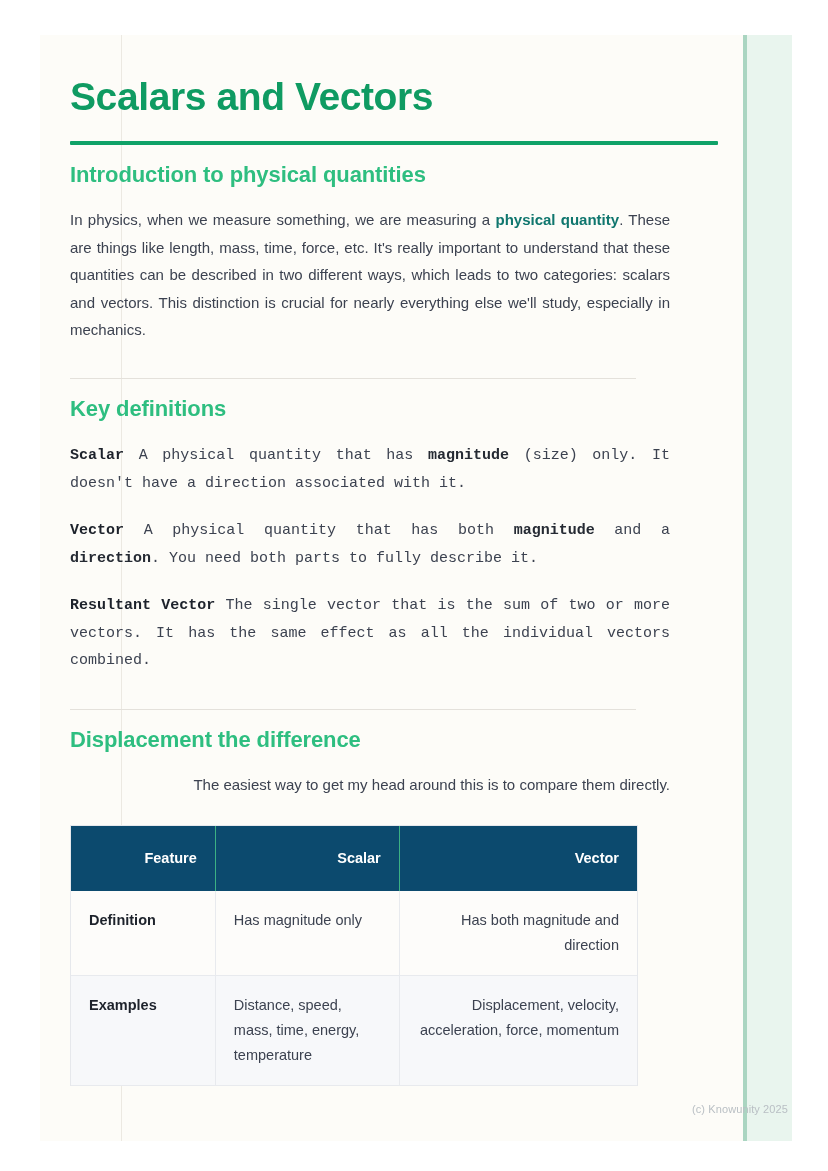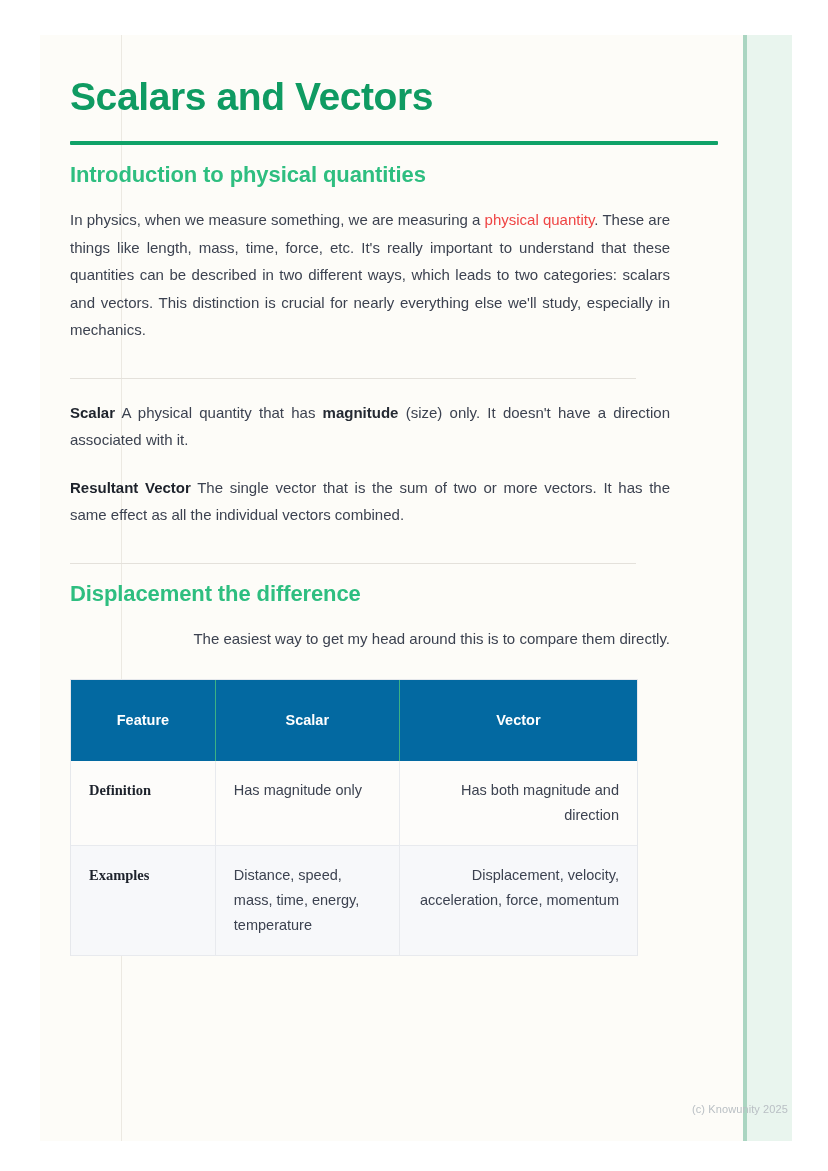--- a/index.html
+++ b/index.html
@@ -104,32 +104,33 @@
     font-size: 15px;
     line-height: 27.5px;
     color: #3c4250;
     text-align: justify;
     text-justify: inter-word;
   }
   .body-text.left {
     text-align: right;
   }
   .body-text b, .body-text strong {
-    font-weight: 400;
-    color: #ef4444;
+    font-weight: 700;
+    color: #0f766e;
   }
 
   .defn {
     margin: 0;
     padding-top: 20px;
     font-size: 15px;
     line-height: 27.5px;
     color: #3c4250;
     text-align: justify;
     text-justify: inter-word;
+    font-family: Liberation Mono, monospace;
   }
   .defn .term {
     font-weight: 700;
     color: #1d222b;
   }
   .defn .em {
     font-weight: 700;
     color: #252a33;
   }
 
@@ -147,45 +148,44 @@
     border: 1px solid #e6e8ec;
     border-bottom: none;
     background: #ffffff;
   }
   table.cmp {
     width: 100%;
     border-collapse: collapse;
     table-layout: fixed;
   }
   table.cmp th {
-    background: #0369a1;
+    background: #0c4a6e;
     color: #ffffff;
     font-size: 14.5px;
     font-weight: 700;
-    text-align: center;
-    padding: 31px 18px;
+    text-align: right;
+    padding: 23px 18px;
     border-right: 1px solid #3cb183;
     line-height: 1.3;
   }
   table.cmp th:last-child { border-right: none; }
 
   table.cmp td {
     font-size: 14.5px;
     line-height: 25px;
     color: #3c4250;
     padding: 17px 18px;
     vertical-align: top;
     border-right: 1px solid #e8eaee;
     border-bottom: 1px solid #e8eaee;
   }
   table.cmp td:last-child { border-right: none; text-align: right; }
   table.cmp td.rowhead {
     font-weight: 700;
     color: #1d222b;
-    font-family: Liberation Serif, serif;
   }
   table.cmp tbody tr:nth-child(odd) td { background: #fdfcfa; }
   table.cmp tbody tr:nth-child(even) td { background: #f7f8fa; }
 
   col.c1 { width: 25.5%; }
   col.c2 { width: 32.5%; }
   col.c3 { width: 42%; }
 
   
   .watermark {
@@ -214,23 +214,25 @@
 
       <h1 class="doc-title">Scalars and Vectors</h1>
       <div class="title-rule"></div>
 
       <h2 class="section-heading">Introduction to physical quantities</h2>
 
       <p class="body-text"><span>In physics, when we measure something, we are measuring a </span><b>physical quantity</b><span>. These are things like length, mass, time, force, etc. It's really important to understand that these quantities can be described in two different ways, which leads to two categories: scalars and vectors. This distinction is crucial for nearly everything else we'll study, especially in mechanics.</span></p>
 
       <div class="divider"></div>
 
+      <h2 class="section-heading">Key definitions</h2>
 
       <p class="defn"><span class="term">Scalar</span><span> A physical quantity that has </span><span class="em">magnitude</span><span> (size) only. It doesn't have a direction associated with it.</span><span class="em"></span><span></span></p>
 
+      <p class="defn"><span class="term">Vector</span><span> A physical quantity that has both </span><span class="em">magnitude</span><span> and a </span><span class="em">direction</span><span>. You need both parts to fully describe it.</span></p>
 
 
       <p class="defn"><span class="term">Resultant Vector</span><span> The single vector that is the sum of two or more vectors. It has the same effect as all the individual vectors combined.</span><span class="em"></span><span></span></p>
 
       <div class="divider"></div>
 
       <h2 class="section-heading">Displacement the difference</h2>
 
       <p class="body-text left">The easiest way to get my head around this is to compare them directly.</p>
 

